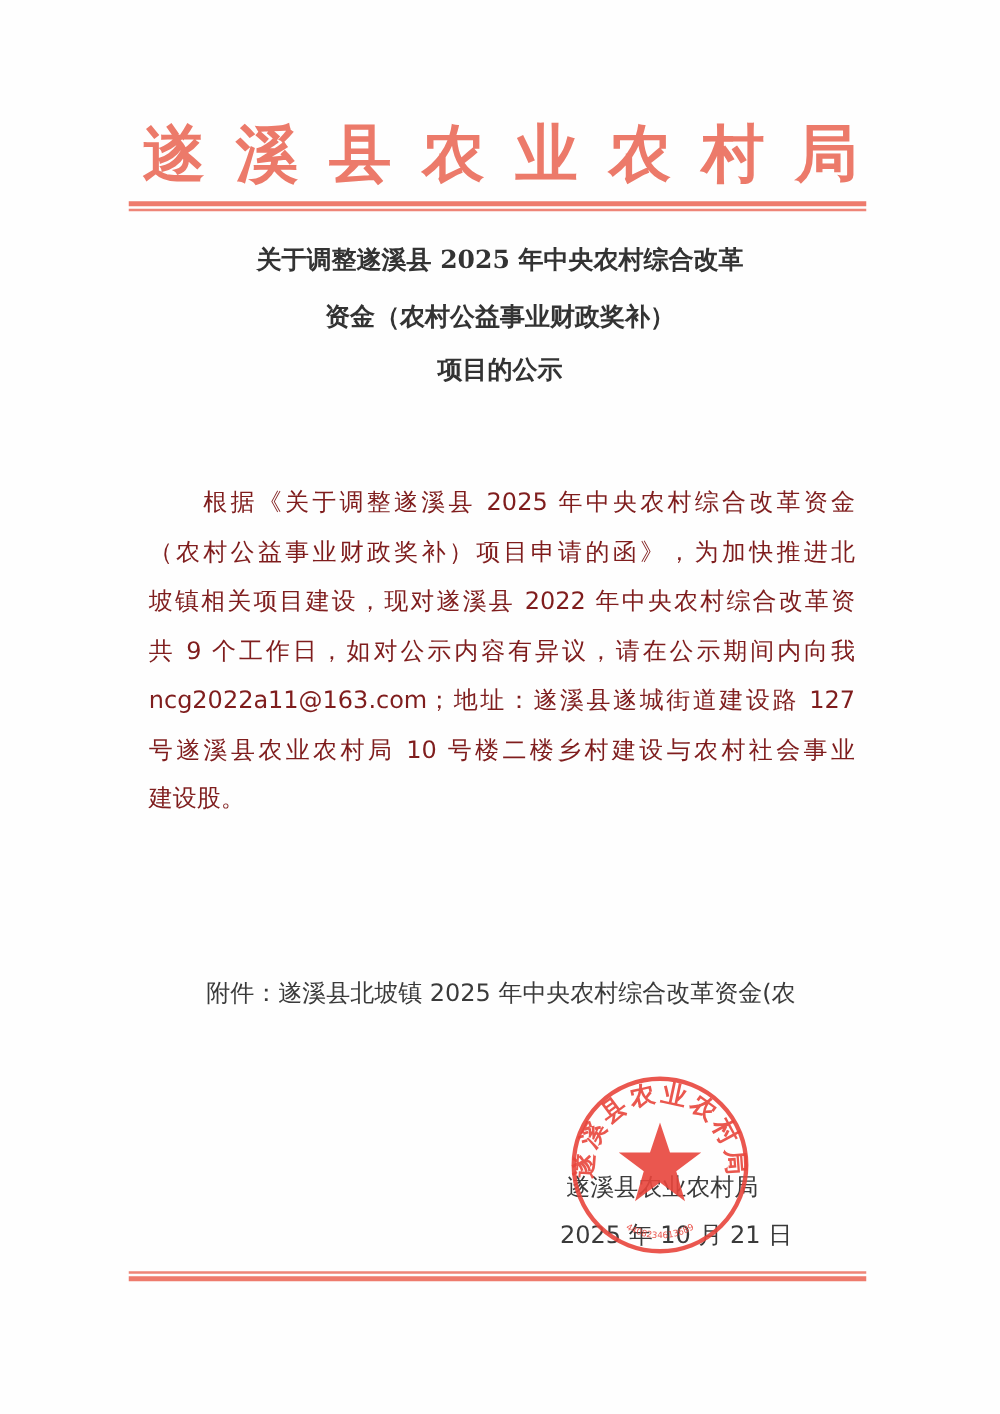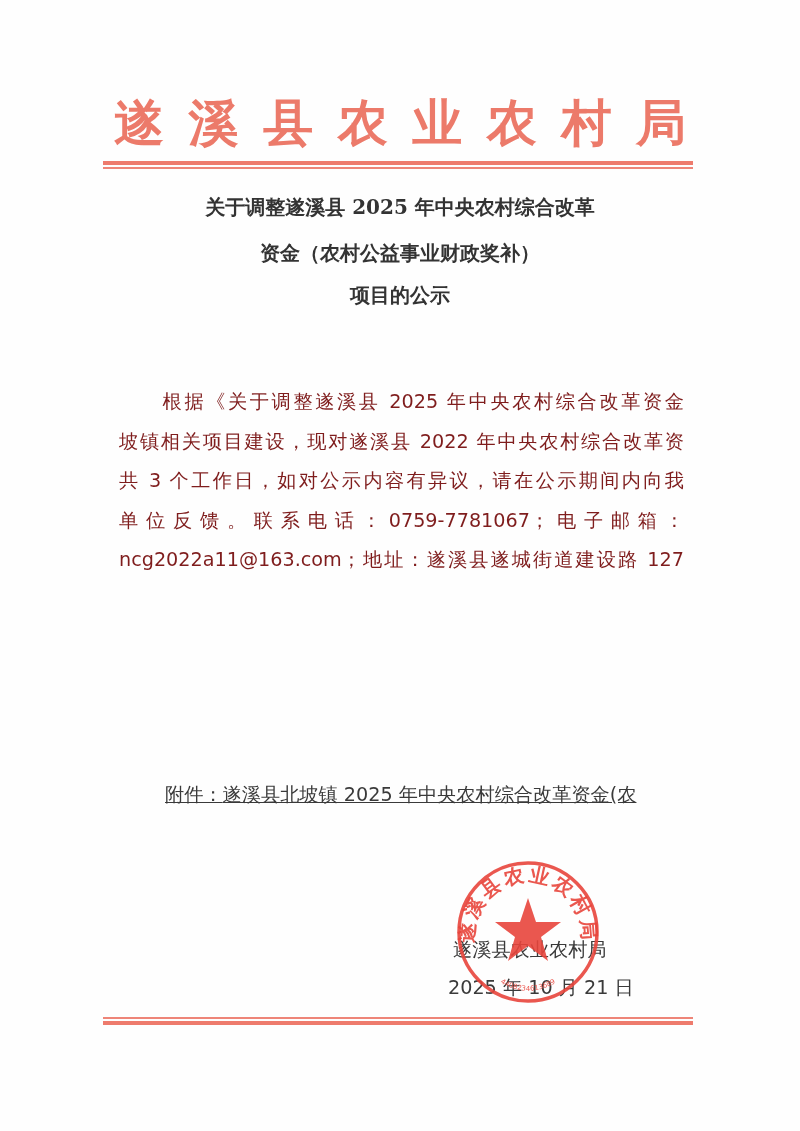--- a/index.html
+++ b/index.html
@@ -89,21 +89,20 @@
     }
     .attach {
       position: absolute;
       left: 165px;
       top: 775px;
       width: 520px;
       font-family: "DejaVu Sans", sans-serif;
       font-size: 19.2px;
       line-height: 40px;
       color: #3a3a3a;
-      text-decoration: underline;
     }
     .attach .line {
       display: block;
       white-space: nowrap;
     }
     .attach .indent {
       padding-left: 64px;
     }
     .seal {
       position: absolute;
@@ -139,24 +138,26 @@
 
   <div class="rule-thick" style="top:161px;"></div>
   <div class="rule-thin" style="top:167px;"></div>
 
   <div class="title" style="top:184px;">关于调整遂溪县 2025 年中央农村综合改革</div>
   <div class="title" style="top:230px;">资金（农村公益事业财政奖补）</div>
   <div class="title" style="top:272px;">项目的公示</div>
 
   <div class="body-text">
     <span class="line">　　根据《关于调整遂溪县 2025 年中央农村综合改革资金</span>
+    <span class="line">（农村公益事业财政奖补）项目申请的函》，为加快推进北</span>
     <span class="line">坡镇相关项目建设，现对遂溪县 2022 年中央农村综合改革资</span>
-    <span class="line">共 3 个工作日，如对公示内容有异议，请在公示期间内向我</span>
-    <span class="line">单位反馈。联系电话：0759-7781067；电子邮箱：</span>
+    <span class="line">共 9 个工作日，如对公示内容有异议，请在公示期间内向我</span>
     <span class="line">ncg2022a11@163.com；地址：遂溪县遂城街道建设路 127</span>
+    <span class="line">号遂溪县农业农村局 10 号楼二楼乡村建设与农村社会事业</span>
+    <span class="line last">建设股。</span>
   </div>
 
   <div class="attach">
     <span class="line">
       <span>附件：</span><span>遂溪县北坡镇 2025 年中央农村综合改革资金(农</span>
     </span>
   </div>
 
   <div class="sign" style="left:453px; top:937px;">遂溪县农业农村局</div>
   <div class="sign" style="left:448px; top:975px;">2025 年 10 月 21 日</div>

